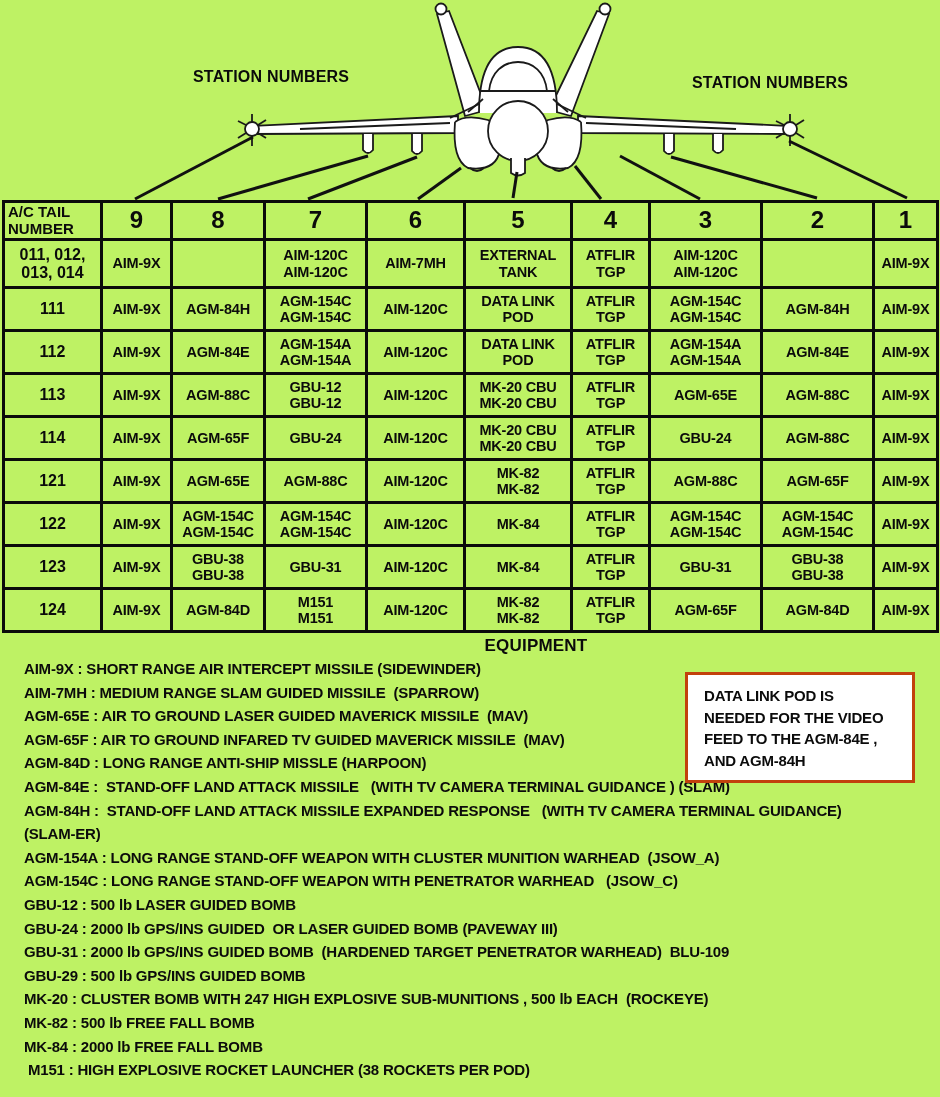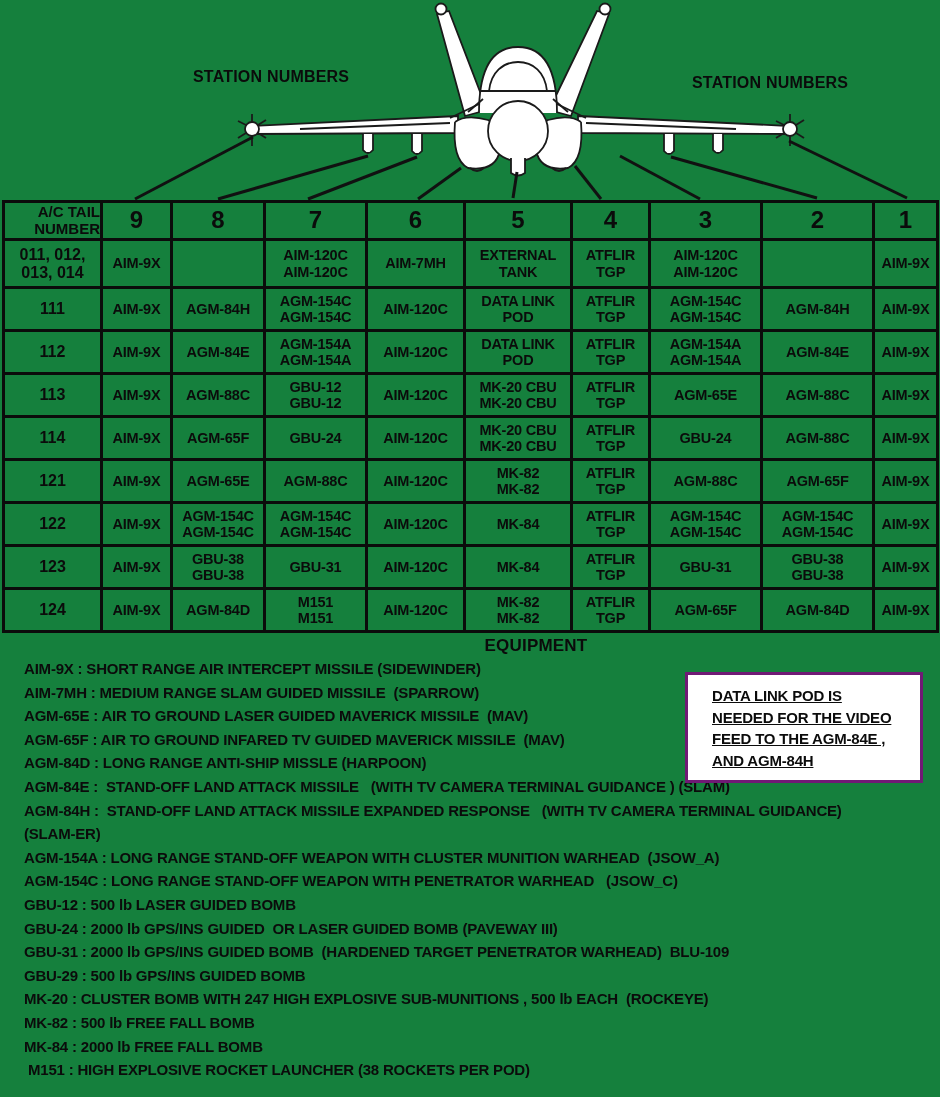--- a/index.html
+++ b/index.html
@@ -1,17 +1,17 @@
 <!DOCTYPE html>
 <html><head>
 <meta charset="utf-8">
 <style>
   html,body{margin:0;padding:0;background:#fff;}
   .canvas{
-    position:relative;width:940px;height:1097px;background:#15803d;
+    position:relative;width:940px;height:1097px;background:#bef264;
     font-family:"Liberation Sans", sans-serif;font-weight:bold;color:#0b0b0b;
     overflow:hidden;
   }
   
   .diagram-svg{position:absolute;left:0;top:0;width:940px;height:205px;}
   .station-label{
     position:absolute;font-size:16px;letter-spacing:0.2px;white-space:nowrap;
   }
   .station-label.left{left:193px;top:68px;}
   .station-label.right{left:692px;top:74px;}
@@ -23,41 +23,41 @@
   }
   table.loadout th, table.loadout td{
     border:3px solid #0b0b0b;text-align:center;vertical-align:middle;
     white-space:pre-line;padding:0;line-height:1.12;overflow:hidden;
   }
   table.loadout thead tr{height:38px;}
   table.loadout tbody tr{height:43px;}
   table.loadout tbody tr:first-child{height:48px;}
   table.loadout th{font-size:24px;}
   table.loadout th:first-child{
-    font-size:15px;text-align:right;padding-left:3px;line-height:1.1;margin-top:20px;
+    font-size:15px;text-align:left;padding-left:3px;line-height:1.1;margin-top:20px;
   }
   table.loadout td{font-size:14.5px;letter-spacing:-0.2px;}
   table.loadout td.tail{font-size:16px;letter-spacing:0;}
   
   .equip-title{
     position:absolute;top:636px;left:116px;width:840px;text-align:center;
     font-size:17px;letter-spacing:0.2px;
   }
   .equip-list{position:absolute;top:660px;left:24px;width:884px;}
   .equip-line{
     display:flex;justify-content:space-between;align-items:flex-start;
     height:23.6px;font-size:15px;letter-spacing:-0.2px;white-space:pre;
   }
   .equip-line .right-note{white-space:pre;}
   
   .note-box{
     position:absolute;left:685px;top:672px;width:200px;height:87px;
-    border:3px solid #701a75;background:#fff;
-    padding:10px 8px 8px 24px;font-size:15px;line-height:21.5px;
-    white-space:pre-line;letter-spacing:-0.2px;text-decoration:underline;
+    border:3px solid #c2410c;background:#fff;
+    padding:10px 8px 8px 16px;font-size:15px;line-height:21.5px;
+    white-space:pre-line;letter-spacing:-0.2px;
   }
 </style>
 </head>
 <body>
 
 <div class="canvas">
 
   <svg class="diagram-svg" viewBox="0 0 940 205">
     <g stroke="#1a1a1a" fill="none" stroke-width="1.8">
 

